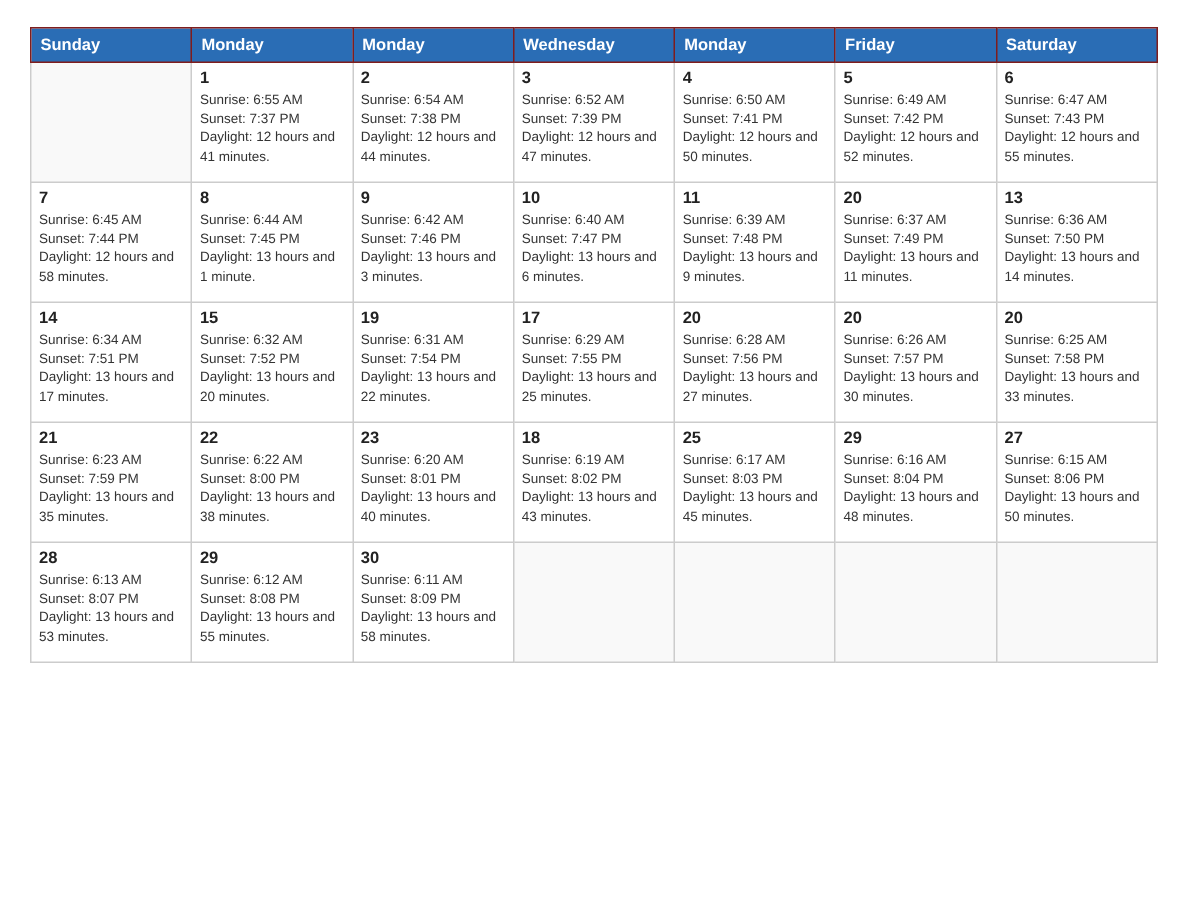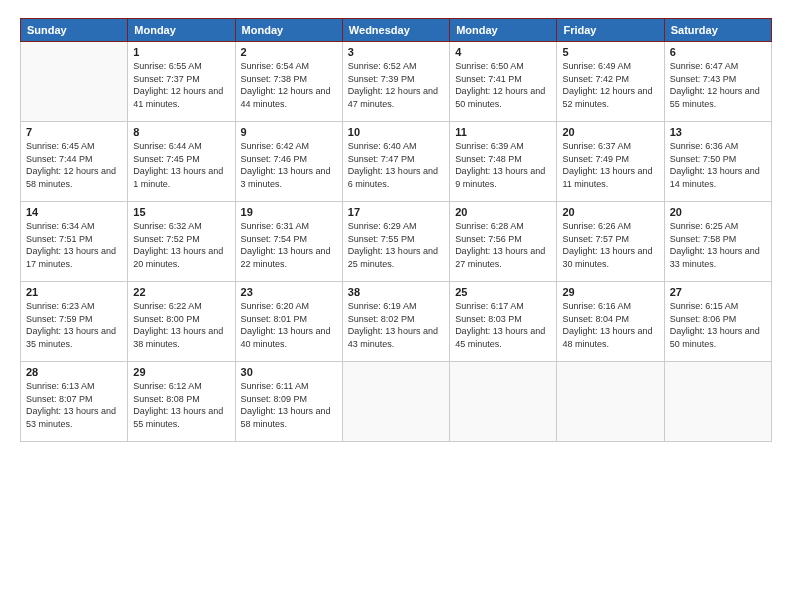--- a/index.html
+++ b/index.html
@@ -190,21 +190,21 @@
           </td>
           <td>
             <span class="day-num">22</span>
             <div class="day-info">Sunrise: 6:22 AM<br>Sunset: 8:00 PM<br>Daylight: 13 hours and 38 minutes.</div>
           </td>
           <td>
             <span class="day-num">23</span>
             <div class="day-info">Sunrise: 6:20 AM<br>Sunset: 8:01 PM<br>Daylight: 13 hours and 40 minutes.</div>
           </td>
           <td>
-            <span class="day-num">38</span>
+            <span class="day-num">18</span>
             <div class="day-info">Sunrise: 6:19 AM<br>Sunset: 8:02 PM<br>Daylight: 13 hours and 43 minutes.</div>
           </td>
           <td>
             <span class="day-num">25</span>
             <div class="day-info">Sunrise: 6:17 AM<br>Sunset: 8:03 PM<br>Daylight: 13 hours and 45 minutes.</div>
           </td>
           <td>
             <span class="day-num">29</span>
             <div class="day-info">Sunrise: 6:16 AM<br>Sunset: 8:04 PM<br>Daylight: 13 hours and 48 minutes.</div>
           </td>

